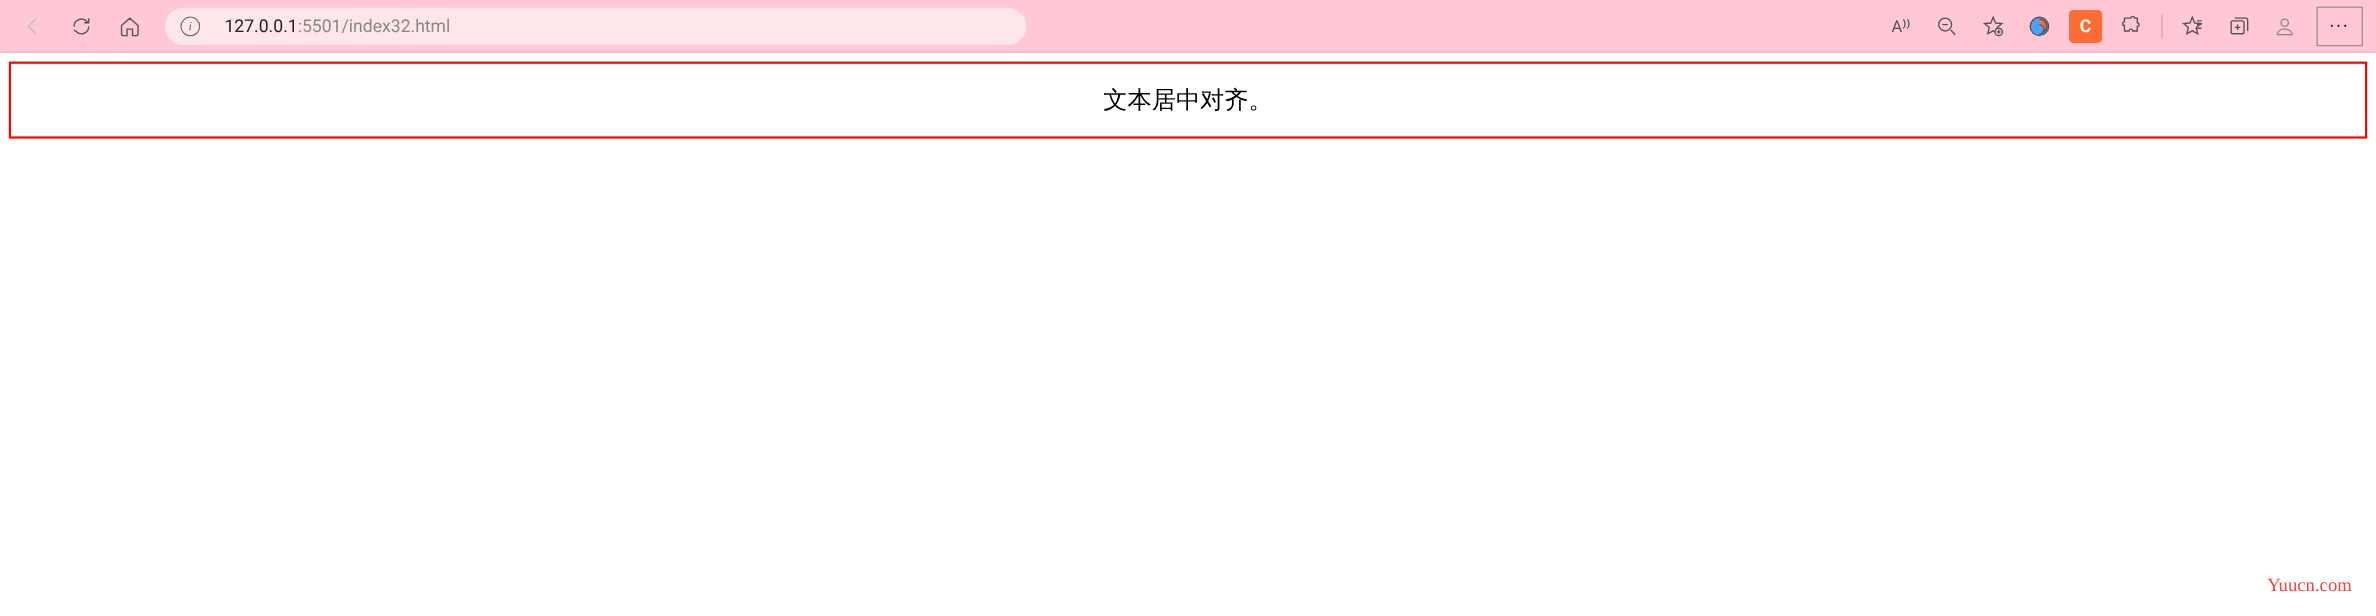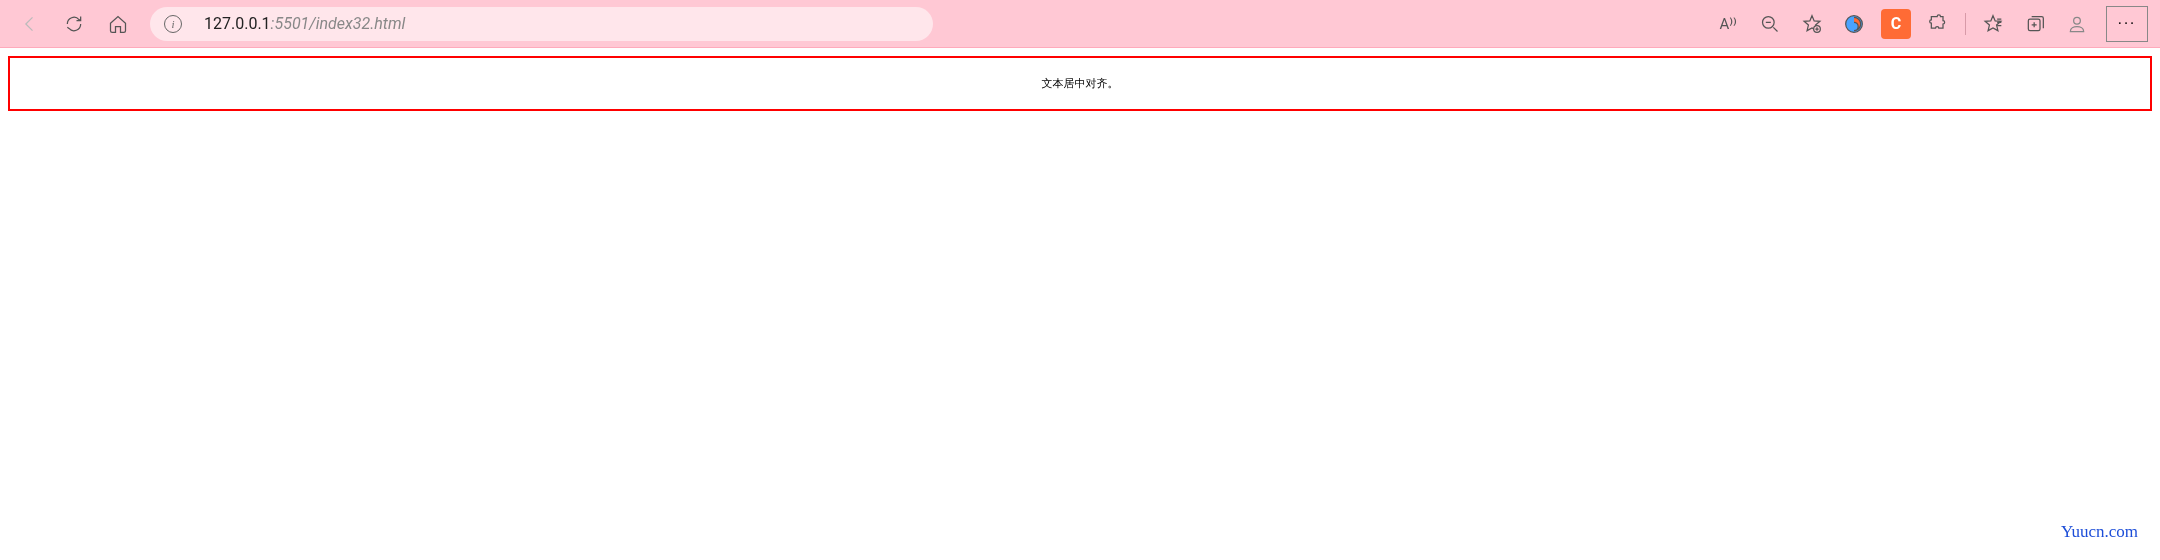--- a/index.html
+++ b/index.html
@@ -72,21 +72,20 @@
       font-size: 16px;
       color: #333;
       flex: 1;
     }
     .url-text .host {
       color: #222;
       margin-left: 12px;
     }
     .url-text .path {
       color: #888;
-      font-style: italic;
     }
     .spacer {
       flex: 1;
     }
     .toolbar-right {
       display: flex;
       align-items: center;
       gap: 4px;
     }
     .toolbar-btn {
@@ -135,28 +134,28 @@
       justify-content: center;
       margin-left: 6px;
     }
     .page-content {
       padding: 8px 8px;
     }
     .centered-box {
       border: 2px solid #ff0000;
       text-align: center;
       padding: 18px 0;
-      font-size: 11px;
+      font-size: 22px;
       color: #000;
     }
     .watermark {
       position: absolute;
       bottom: 18px;
       right: 22px;
-      color: #1d4ed8;
+      color: #ef4444;
       font-size: 17px;
       font-family: Georgia, serif;
     }
     .avatar-icon {
       width: 22px;
       height: 22px;
       color: #888;
     }
   </style>
 </head>

